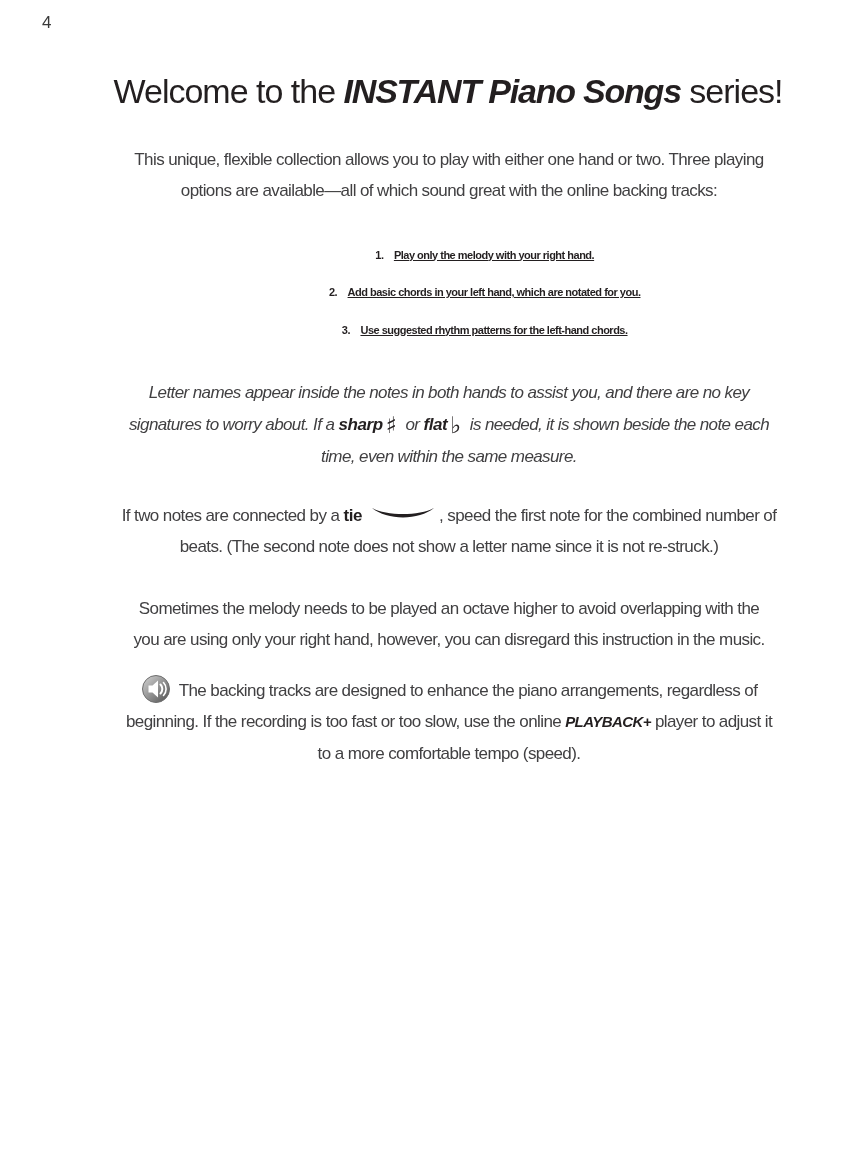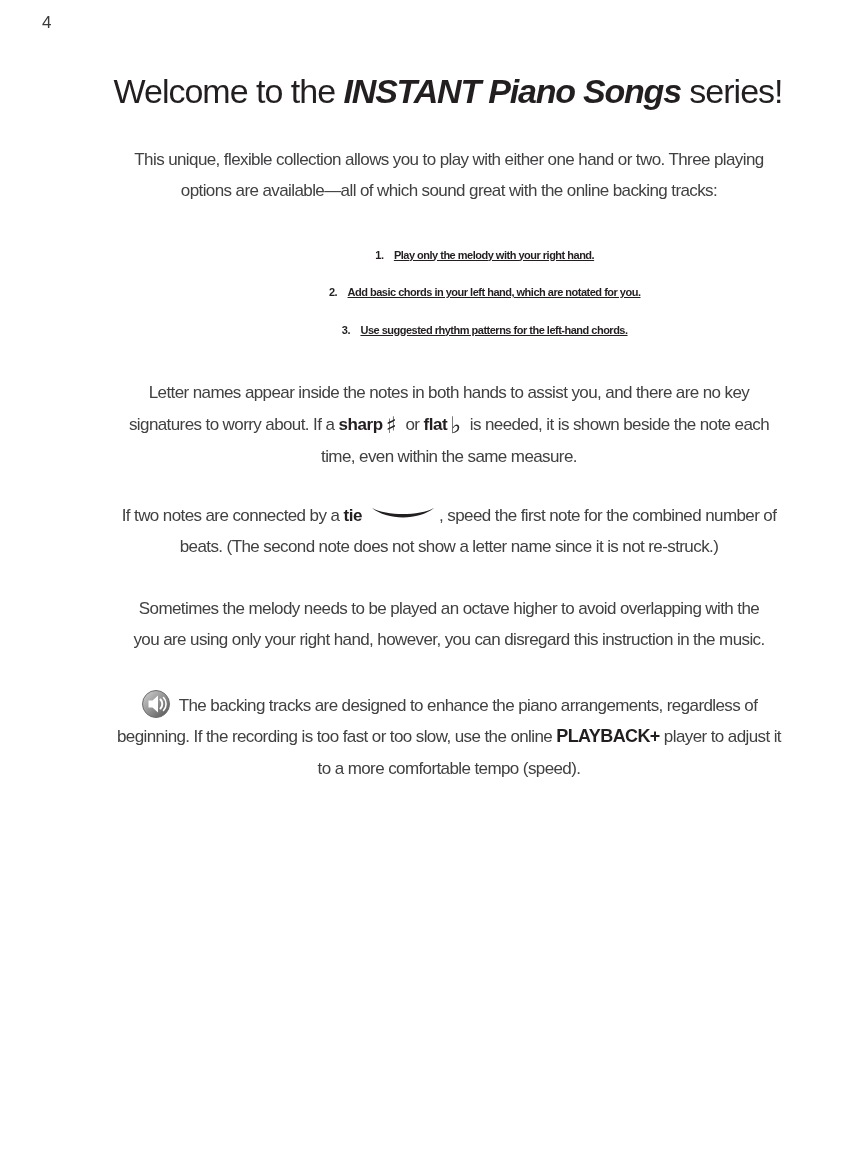--- a/index.html
+++ b/index.html
@@ -46,24 +46,24 @@
   .para {
     font-size: 17px;
     letter-spacing: -0.6px;
     color: var(--body);
   }
   .text-line {
     line-height: 31.5px;
     white-space: nowrap;
   }
   .p-intro   { margin-top: 36px; }
-  .p-letter  { margin-top: 28px; }
+  .p-letter  { margin-top: 28px; font-style: italic; }
   .p-tie     { margin-top: 27px; }
   .p-octave  { margin-top: 30px; }
-  .p-backing { margin-top: 33px; }
+  .p-backing { margin-top: 18px; }
 
   ol.options {
     list-style: none;
     margin: 30px 0 0 0;
     padding: 0 0 0 61px;
     font-size: 11px;
     font-weight: bold;
     letter-spacing: -0.5px;
     color: var(--heading);
     text-decoration: underline;
@@ -84,21 +84,22 @@
   .seg-music {
     font-family: "DejaVu Sans", sans-serif;
     font-size: 23px;
     font-weight: bold;
     color: var(--heading);
     vertical-align: -3px;
     margin: 0 5px 0 3px;
   }
   .seg-logo {
     font-weight: bold;
-    font-size: 18px;
+    font-style: italic;
+    font-size: 15px;
     letter-spacing: -0.6px;
     color: var(--heading);
   }
   svg.tie-glyph {
     margin: 0 3px 0 8px;
     vertical-align: 0px;
   }
   svg.speaker-glyph {
     vertical-align: -8px;
     margin-right: 8px;

